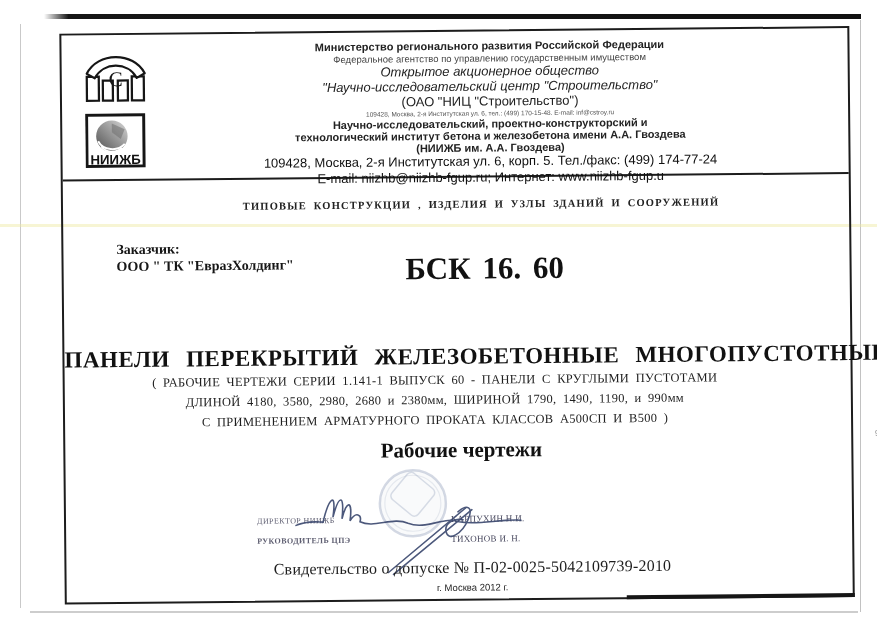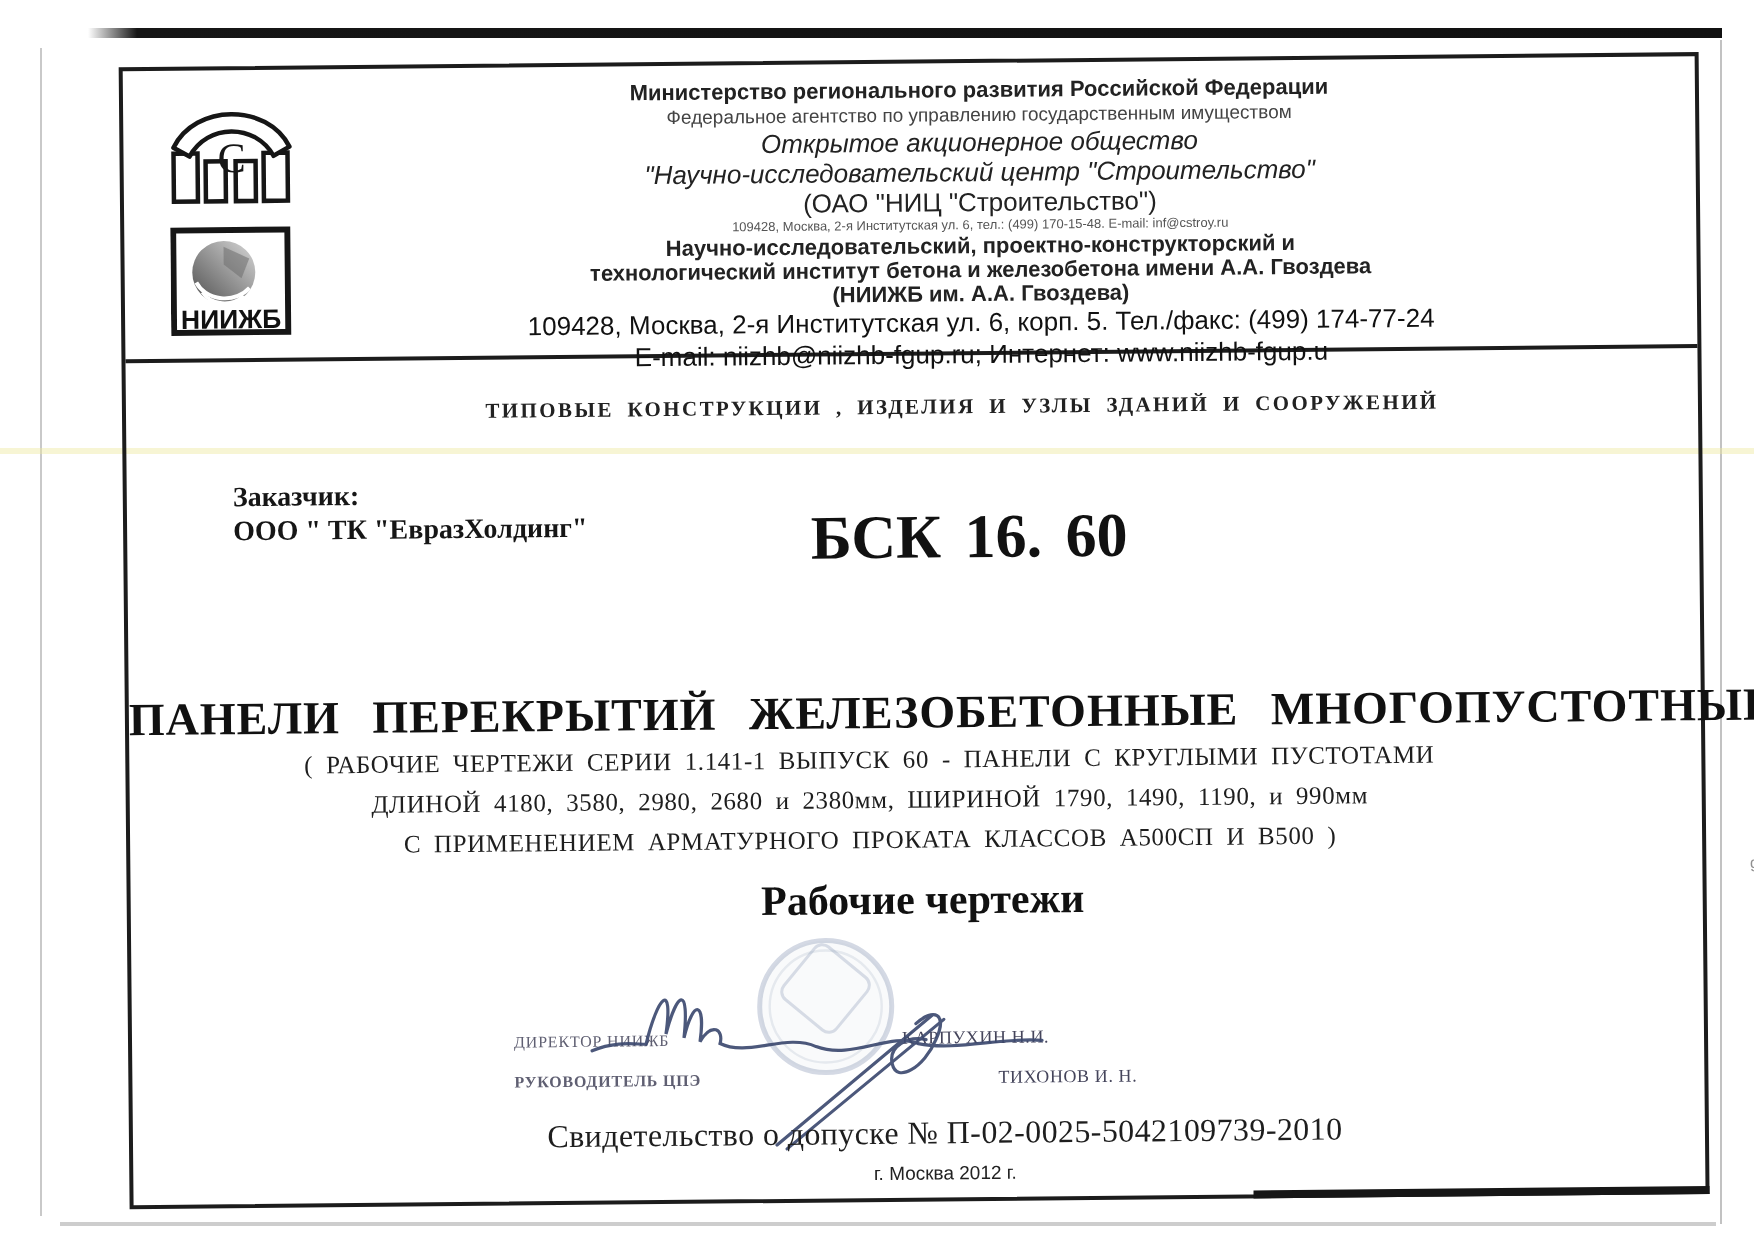--- a/index.html
+++ b/index.html
@@ -54,21 +54,21 @@
   .subtitle{ left:0; right:46px; text-align:center; font-size:12.5px;
     letter-spacing:.3px; word-spacing:3px; color:#1e1e1e; white-space:nowrap; }
   .sub1{ top:341px; } .sub2{ top:361px; } .sub3{ top:381px; }
 
   .doc-type{ left:6px; right:0; top:406px; text-align:center;
     font-size:21px; font-weight:bold; color:#111; }
 
   .sig-role{ font-size:8px; letter-spacing:.4px; color:#44445a; opacity:.85; white-space:nowrap; }
   .role1{ left:191px; top:483px; } .role2{ left:191px; top:503px;font-weight:bold; }
   .sig-name{ font-size:9px; letter-spacing:.3px; color:#31314a; opacity:.9; white-space:nowrap; }
-  .name1{ left:385px; top:482px; } .name2{ left:385px; top:502px;margin-left:48px; }
+  .name1{ left:385px; top:482px; } .name2{ left:385px; top:502px; }
 
   .sig-art{ left:180px; top:435px; }
 
   .certificate{ left:26px; right:0; top:527px; text-align:center;
     font-size:16px; color:#1e1e1e; letter-spacing:.2px; }
   .footer-line{ left:26px; right:0; top:550px; text-align:center;
     font-size:9.5px; color:#222; }
 
   .watermark{ left:835px; top:427px; font-size:8px; color:#8f8f8f; z-index:6;padding-left:40px; }
 </style>

